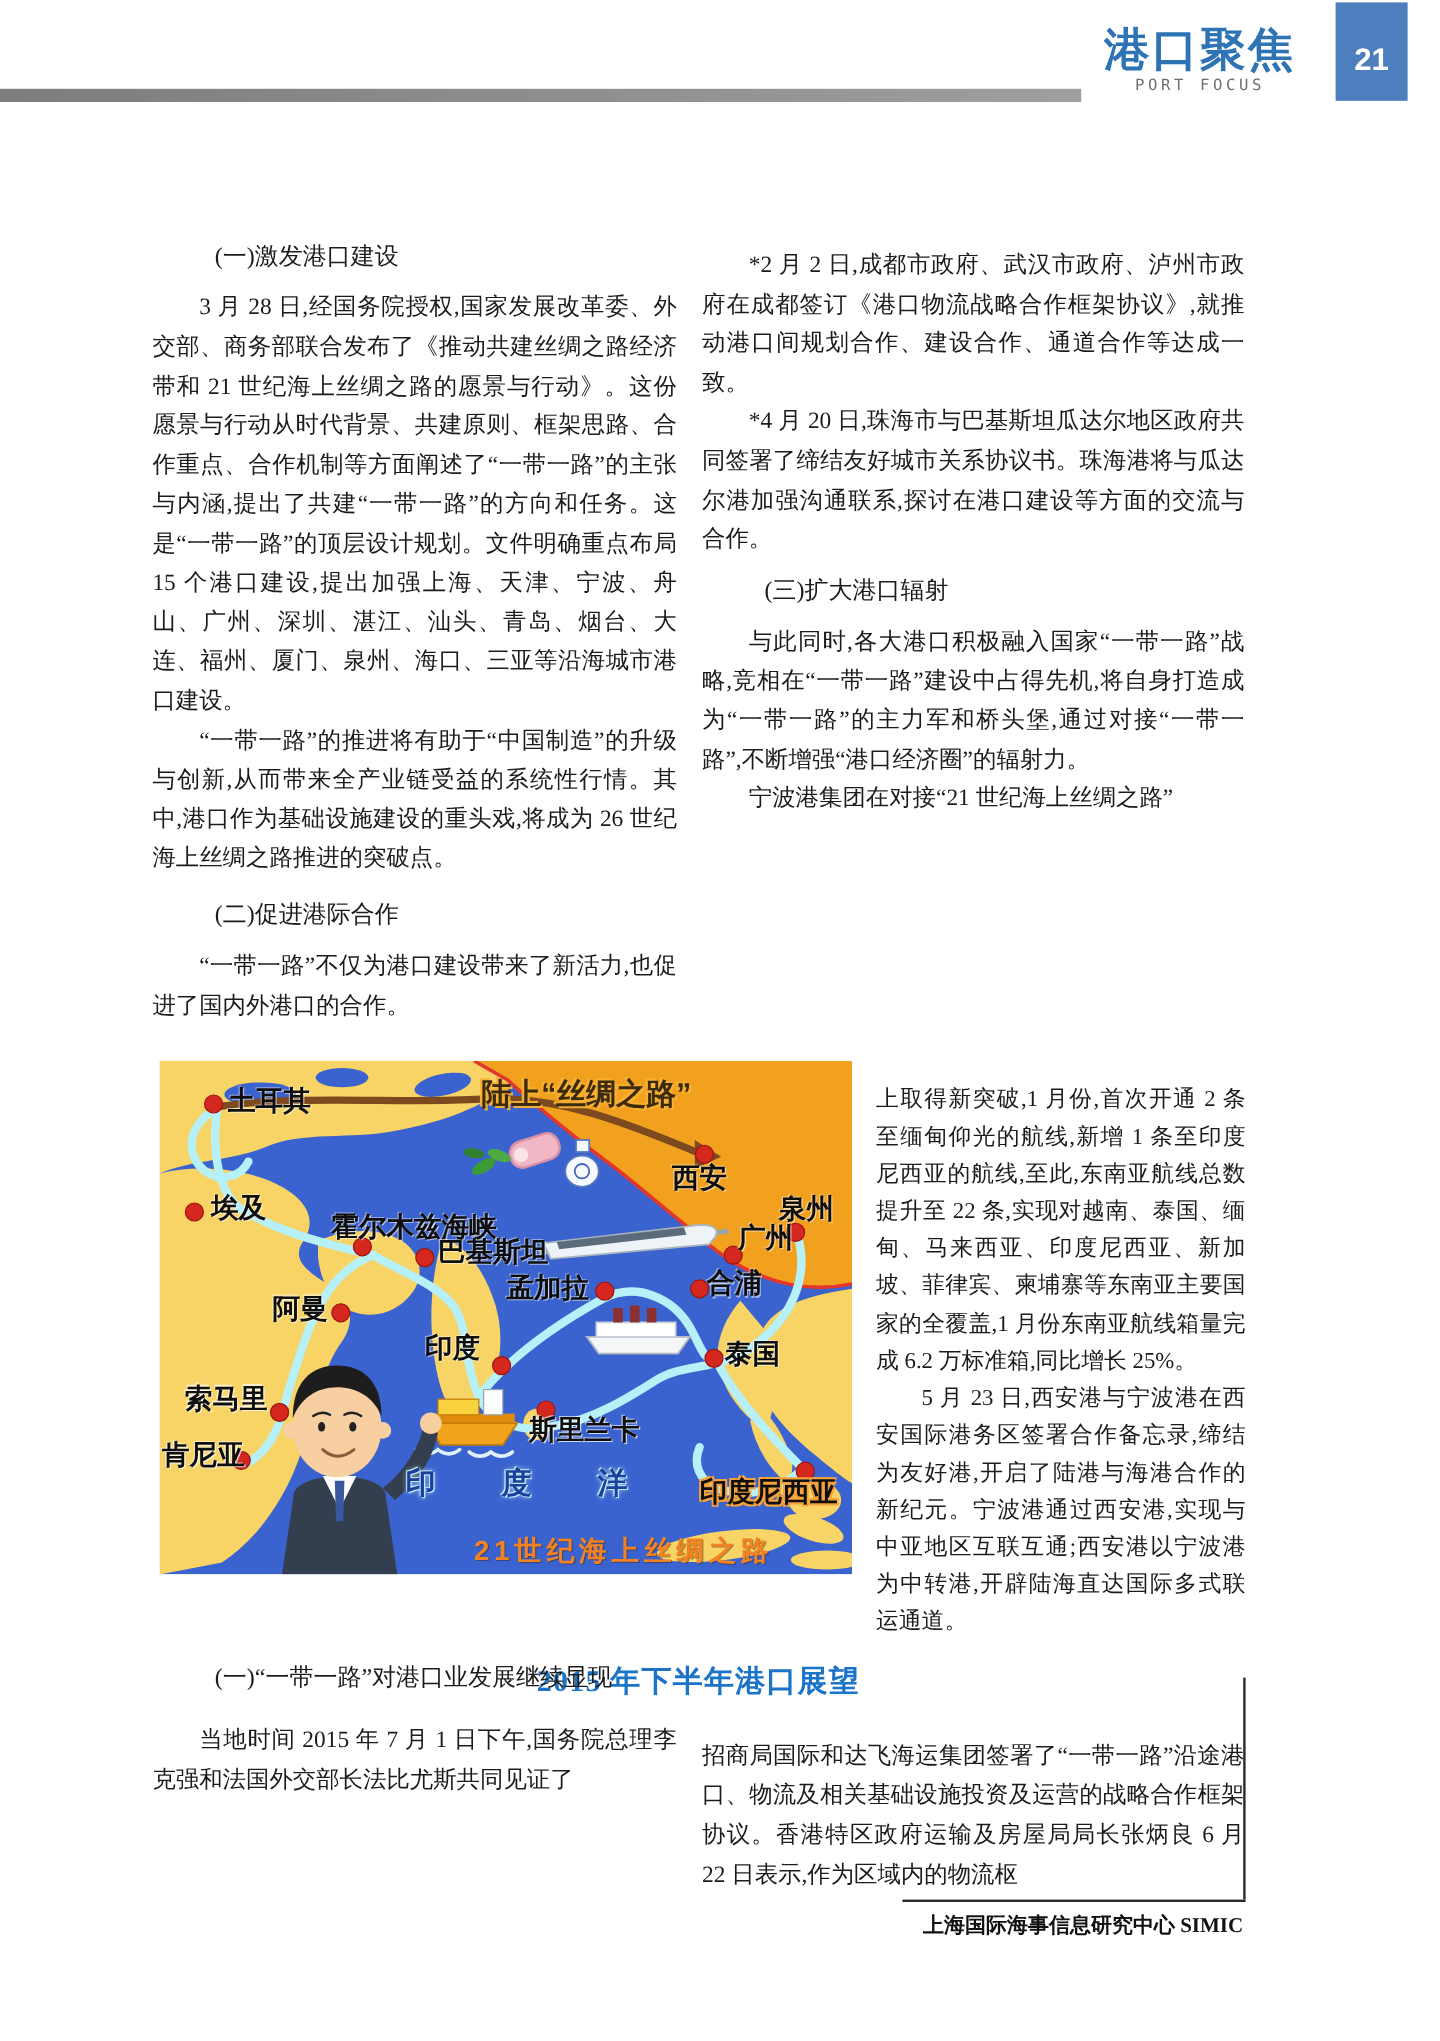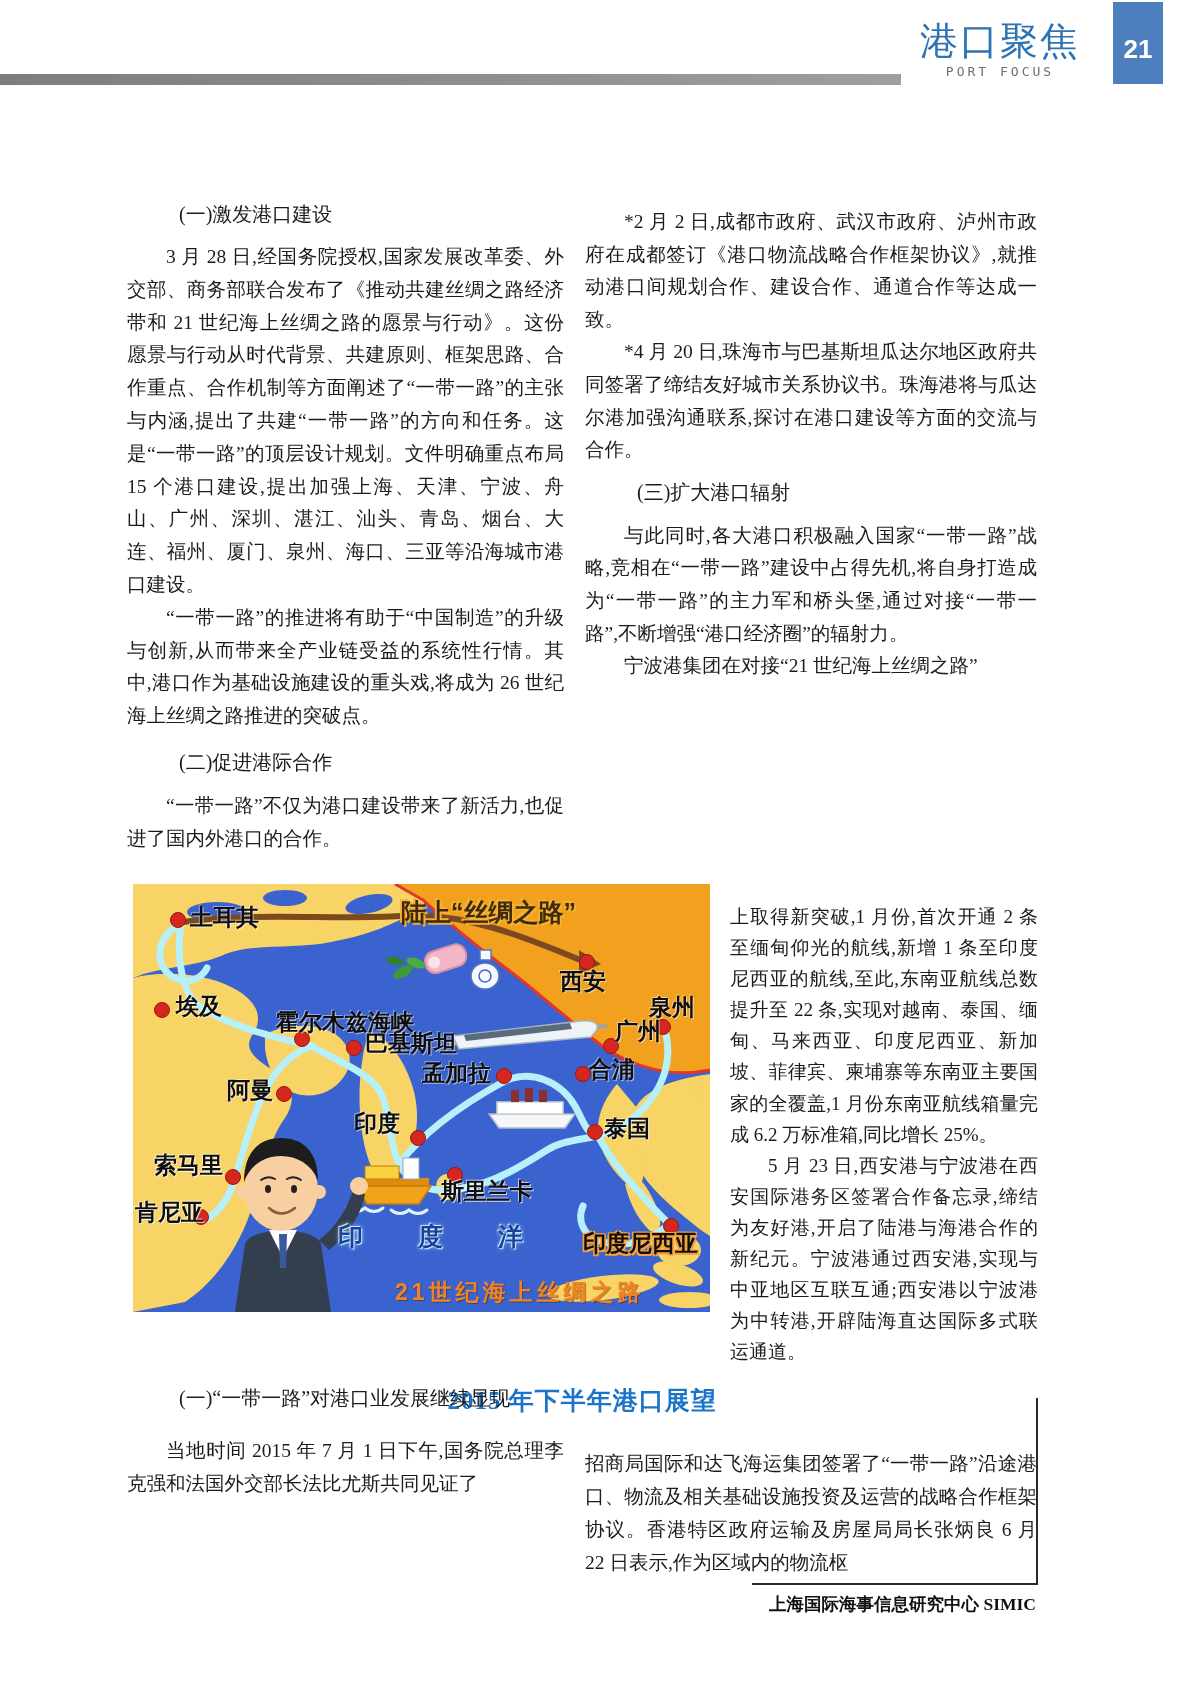--- a/index.html
+++ b/index.html
@@ -3,26 +3,26 @@
 <meta charset="utf-8">
 <style>
   html,body{margin:0;padding:0;background:#e9e9e9;}
   .page{position:relative;width:1200px;height:1701px;background:#ffffff;overflow:hidden;
         font-family:"Liberation Serif","DejaVu Serif",serif;color:#1b1b1b;margin:0 auto;}
 
   
   .gray-bar{position:absolute;left:0;top:74px;width:901px;height:11px;
             background:linear-gradient(to right,#7d7d7d 0%,#8f8f8f 55%,#9f9f9f 100%);}
   .hdr-cn{position:absolute;left:920px;top:16px;width:160px;text-align:center;
-          font-family:"Liberation Sans","DejaVu Sans",sans-serif;font-weight:400;
+          font-family:"Liberation Sans","DejaVu Sans",sans-serif;font-weight:700;
           font-size:38px;letter-spacing:2px;color:#2e74b5;white-space:nowrap;}
   .hdr-en{position:absolute;left:920px;top:64px;width:160px;text-align:center;
           font-family:"DejaVu Sans Mono","Liberation Mono",monospace;font-size:13px;
           letter-spacing:3px;color:#6f6f6f;}
-  .badge{position:absolute;left:1113px;top:2px;width:50px;height:82px;background:#4d7ebd;}
+  .badge{position:absolute;left:1113px;top:2px;width:60px;height:82px;background:#4d7ebd;}
   .badge span{display:block;text-align:center;margin-top:32px;color:#ffffff;
           font-family:"Liberation Sans",sans-serif;font-weight:bold;font-size:26px;}
 
   
   .main-title{position:absolute;left:127px;top:139px;width:910px;text-align:center;
           font-size:25px;font-weight:bold;color:#1b74c8;letter-spacing:1px;}
   .sec2-title{position:absolute;left:127px;top:1384px;width:910px;text-align:center;
           font-size:25px;font-weight:bold;color:#1b74c8;letter-spacing:1px;}
 
   

